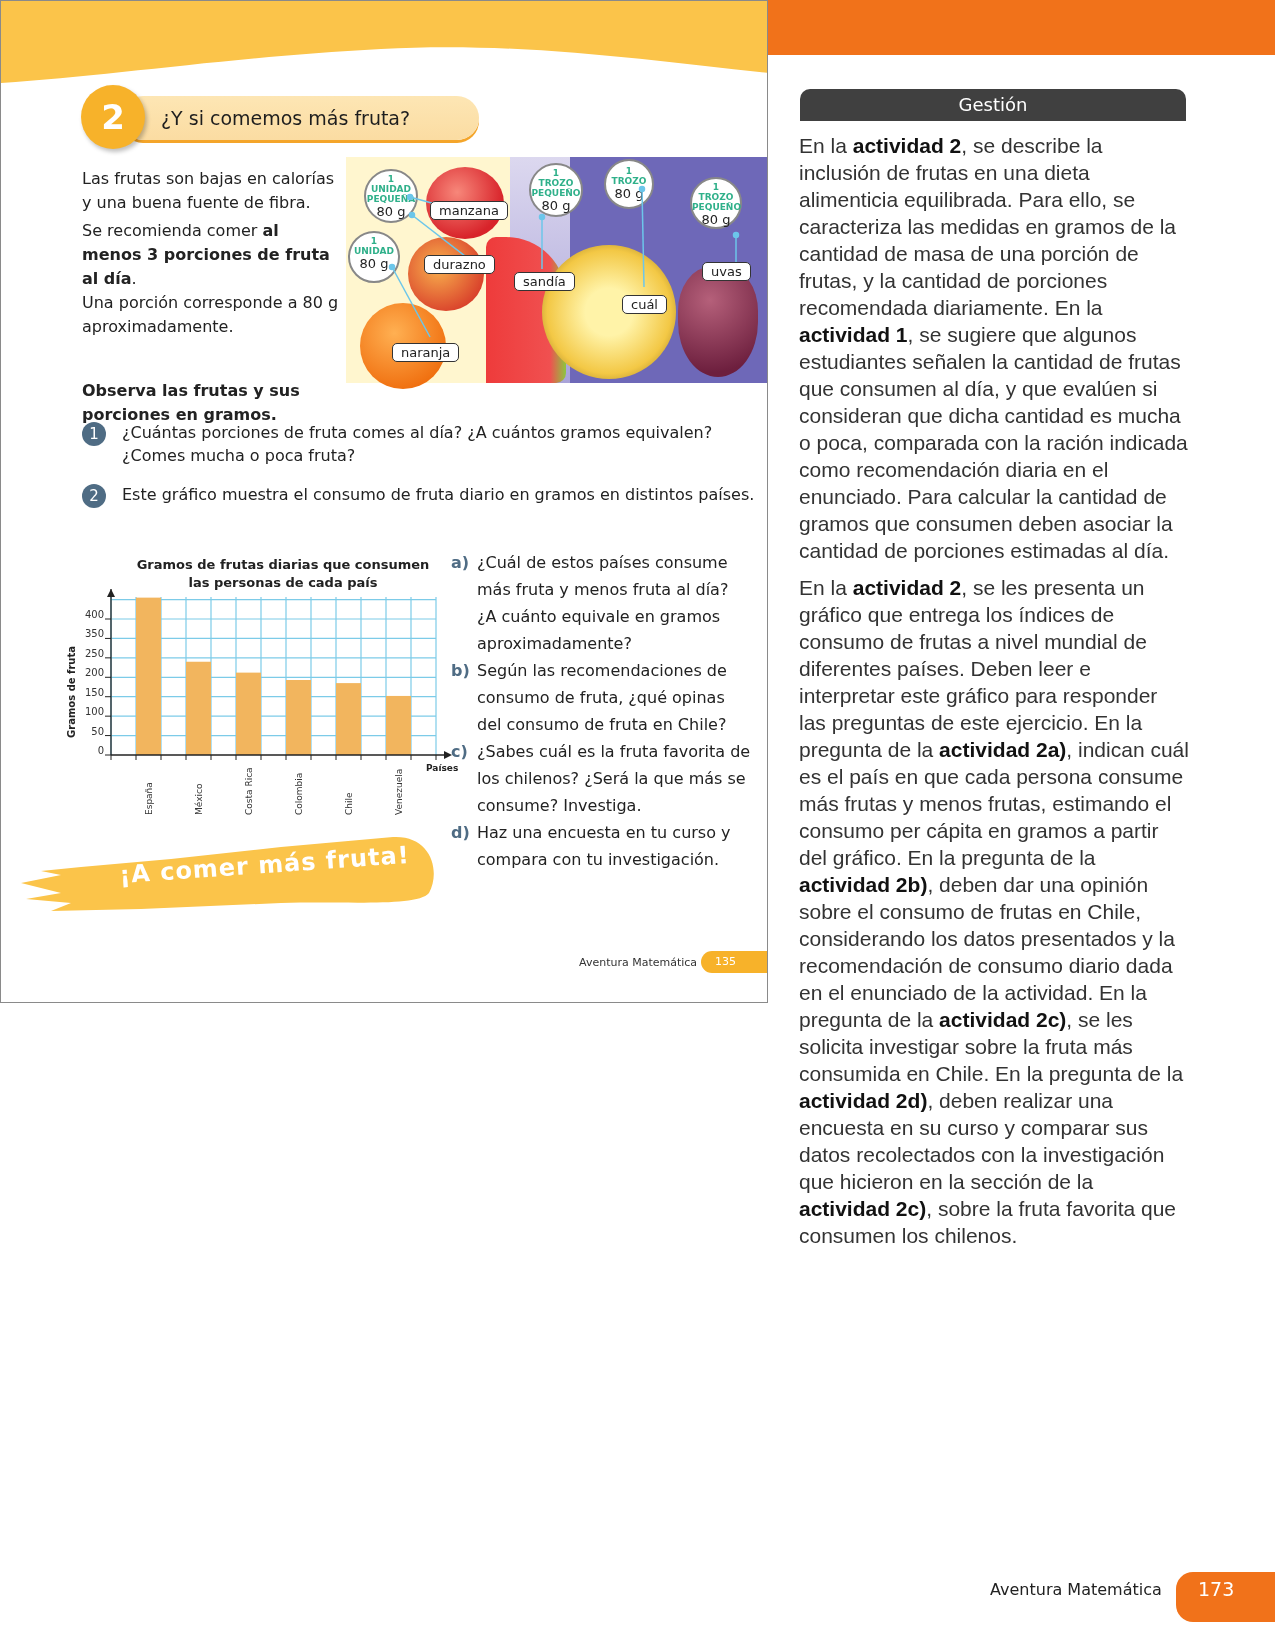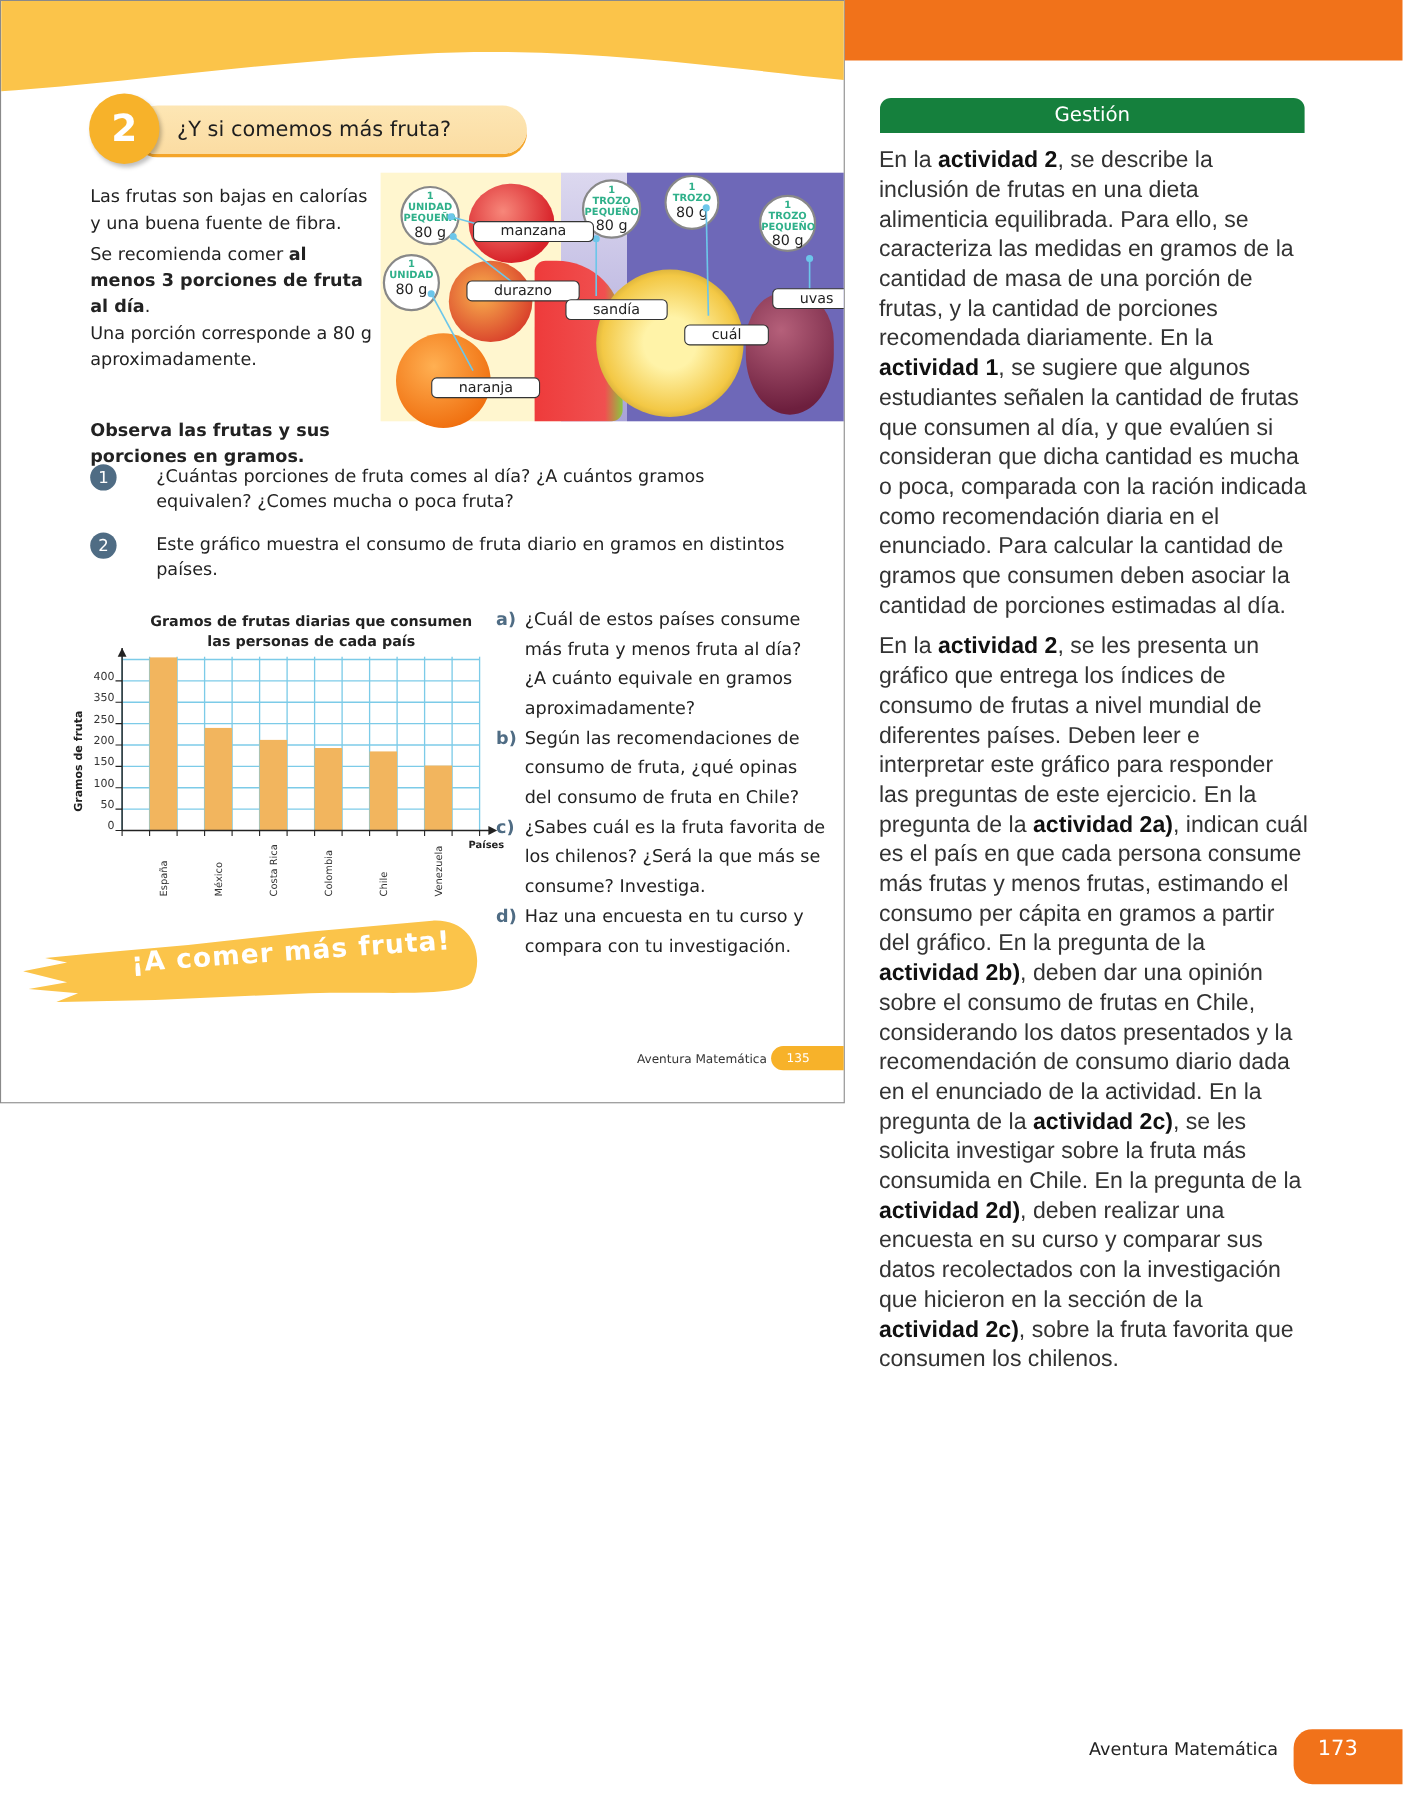--- a/index.html
+++ b/index.html
@@ -17,43 +17,43 @@
                font-size:19px; line-height:44px; padding-left:40px; box-sizing:border-box; color:#1e1e1e; }
   .intro { position:absolute; left:81px; top:166px; width:260px; font-size:16px; line-height:24px; color:#222; }
   .intro p { margin:0 0 4px 0; }
   .intro .gap { margin-top:40px;font-weight:bold; }
   .fruit-panel { position:absolute; left:345px; top:156px; width:423px; height:226px; }
   .fp-yellow { position:absolute; left:0; top:0; width:164px; height:226px; background:#fff6cf; }
   .fp-lav { position:absolute; left:164px; top:0; width:60px; height:226px; background:linear-gradient(#dcd8ef,#a9a3d8); }
   .fp-purple { position:absolute; left:224px; top:0; width:199px; height:226px; background:#6e68b8; }
   .fruit { position:absolute; border-radius:50%; }
   .label-box { position:absolute; background:#fff; border:1.5px solid #333; border-radius:5px;
-               font-size:13px; padding:1px 24px; color:#222; white-space:nowrap; }
+               font-size:13px; padding:1px 8px; color:#222; white-space:nowrap; }
   .portion { position:absolute; width:56px; height:56px; border-radius:50%; background:#fff;
              border:2px solid #888; text-align:center; box-sizing:border-box; padding-top:4px; }
   .portion .n { display:block; color:#2fb08a; font-weight:bold; font-size:9px; line-height:9px; }
   .portion .u { display:block; color:#2fb08a; font-weight:bold; font-size:9px; line-height:10px; }
   .portion .g { display:block; color:#222; font-size:13px; line-height:15px; }
   .q { position:absolute; left:81px; font-size:16px; line-height:23px; color:#222; }
   .q .num { position:absolute; left:0; top:1px; width:24px; height:24px; border-radius:50%; background:#4f6c84;
             color:#fff; font-size:15px; text-align:center; line-height:24px; }
-  .q .txt { margin-left:60px; display:block; }
+  .q .txt { margin-left:40px; display:block; }
   .chart-wrap { position:absolute; left:60px; top:548px; width:400px; height:270px; }
   .subq { position:absolute; left:450px; top:548px; width:300px; font-size:16px; line-height:27px; color:#222; }
   .subq .item { position:relative; padding-left:26px; }
   .subq .lt { position:absolute; left:0; top:0; color:#4f6c84; font-weight:bold; }
   .brush { position:absolute; left:20px; top:830px; width:420px; height:80px; }
   .brush-text { position:absolute; left:118px; top:850px; color:#fff; font-weight:bold; font-size:24px;
                 transform:rotate(-4deg); letter-spacing:1px; }
   .left-footer { position:absolute; left:578px; top:955px; font-size:11px; color:#333; }
   .left-pnum { position:absolute; left:700px; top:950px; width:68px; height:22px; background:#f7b22a;
                border-radius:11px 0 0 11px; color:#fff; font-size:11px; line-height:22px; padding-left:14px; box-sizing:border-box; }
   
   .right-top { position:absolute; left:768px; top:0; width:507px; height:55px; background:#f1721a; }
-  .gestion { position:absolute; left:800px; top:89px; width:386px; height:32px; background:#15803d;
+  .gestion { position:absolute; left:800px; top:89px; width:386px; height:32px; background:#404040;
              border-radius:10px 10px 0 0; color:#fff; font-size:18px; text-align:center; line-height:32px; }
   .notes { position:absolute; left:799px; top:132px; width:390px; font-family:"Liberation Sans", sans-serif;
            font-size:21px; line-height:27px; color:#333; }
   .notes p { margin:0 0 10px 0; }
   .notes b { color:#111; }
   .right-footer { position:absolute; left:990px; top:1580px; font-size:16px; color:#222; }
   .right-pnum { position:absolute; left:1176px; top:1572px; width:99px; height:50px; background:#f1721a;
                 border-radius:17px 0 0 17px; color:#fff; font-size:19px; line-height:34px; padding-left:22px; box-sizing:border-box; }
   svg text { font-family:"DejaVu Sans", sans-serif; }
 </style>

